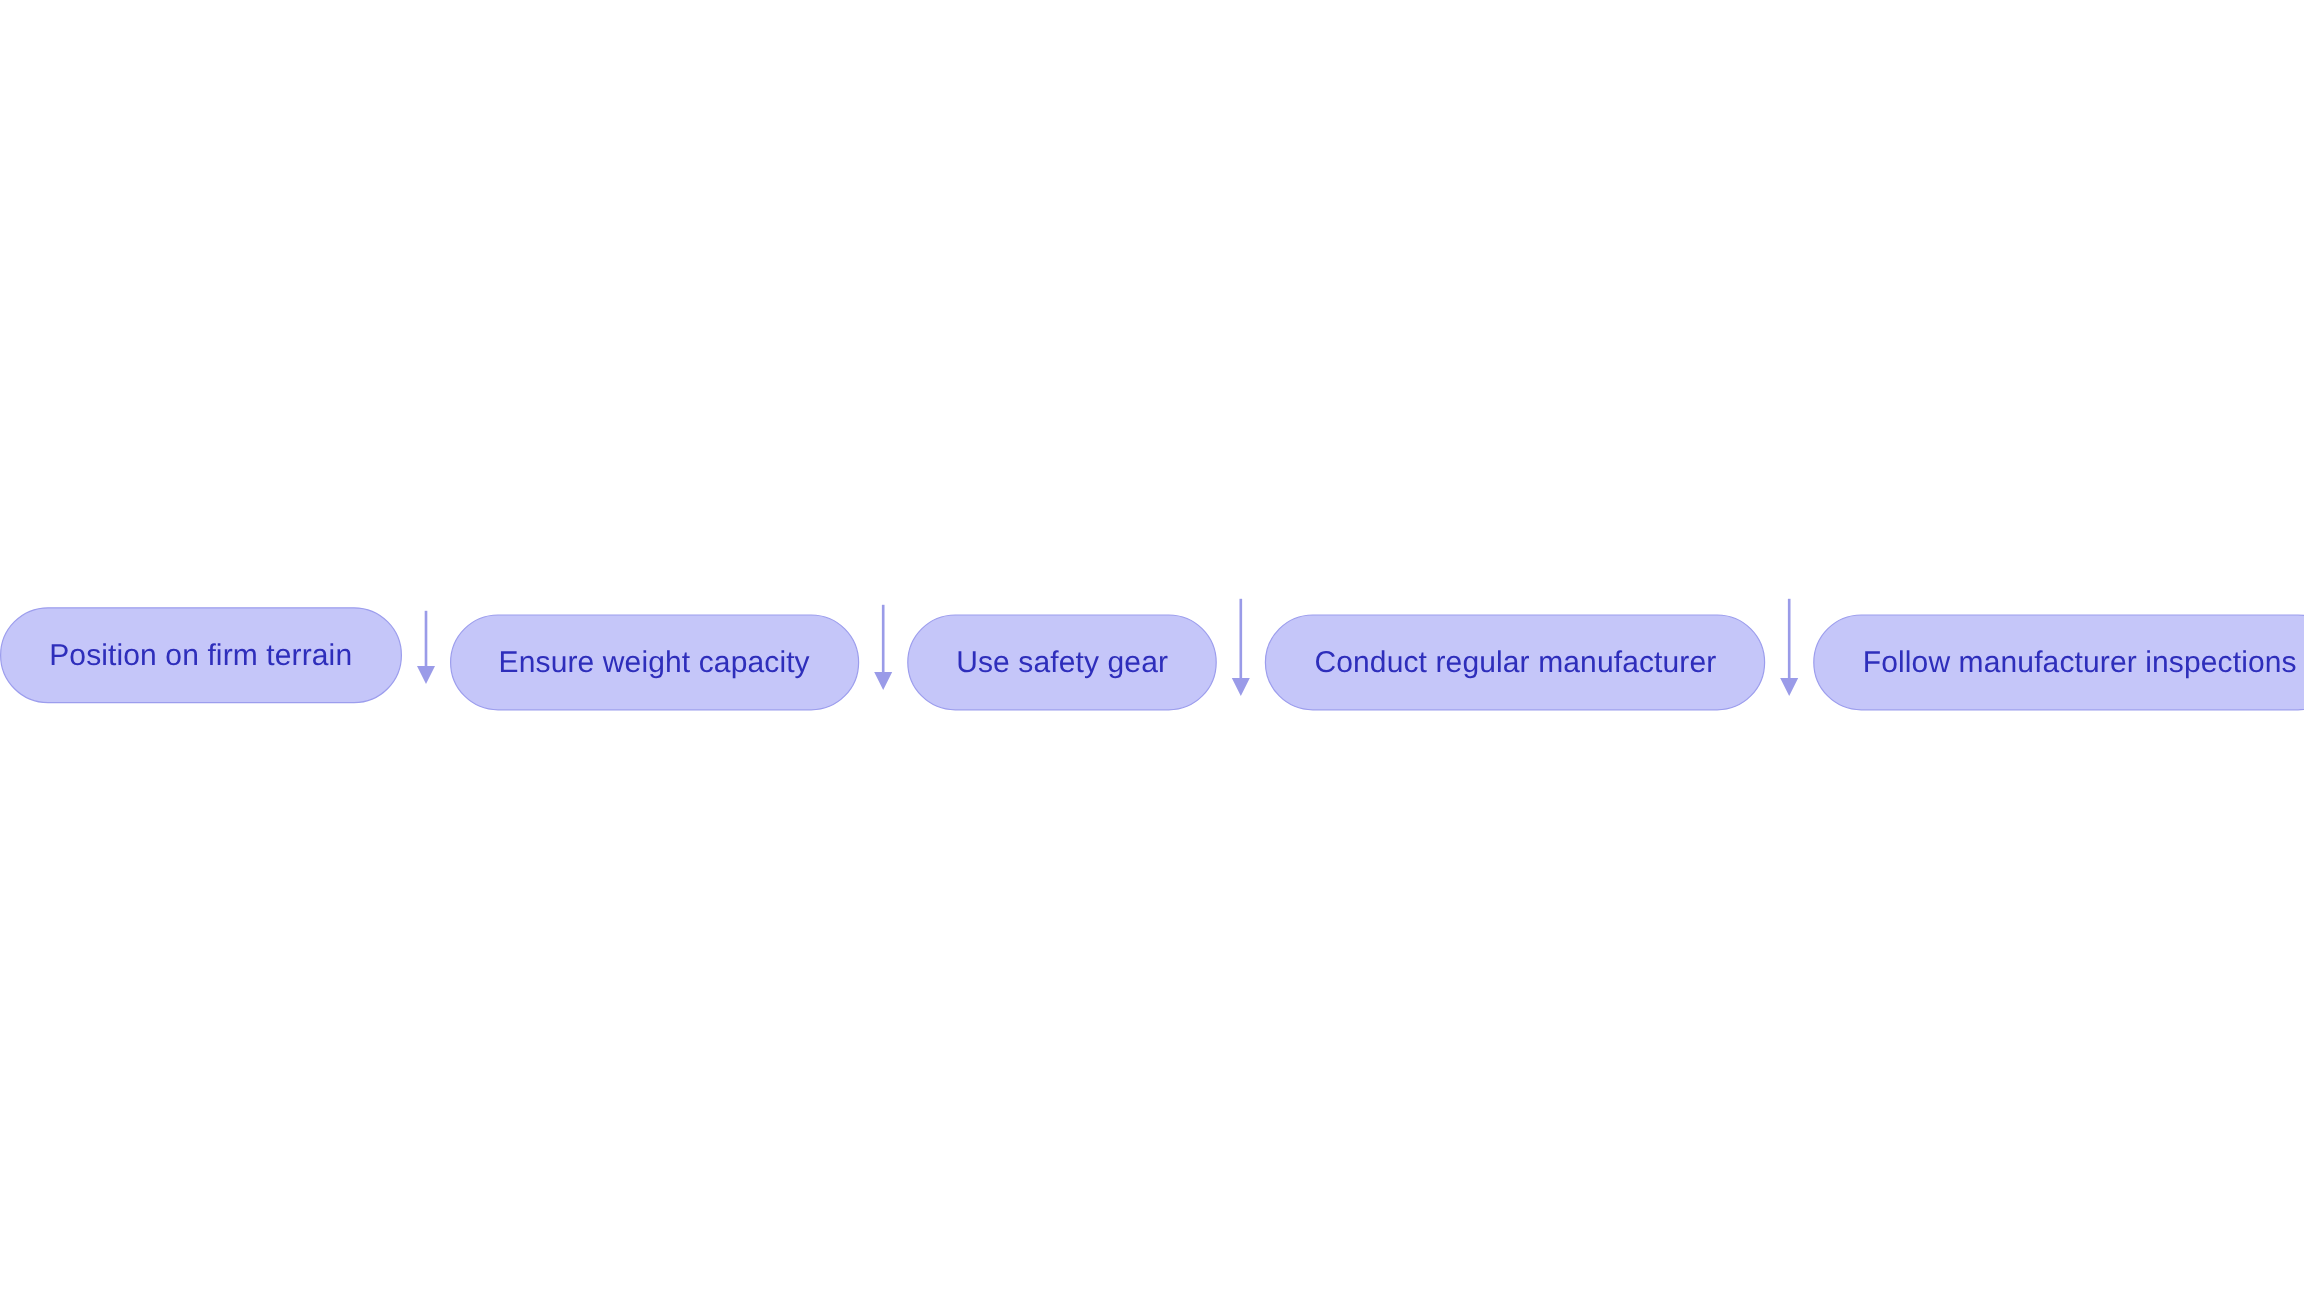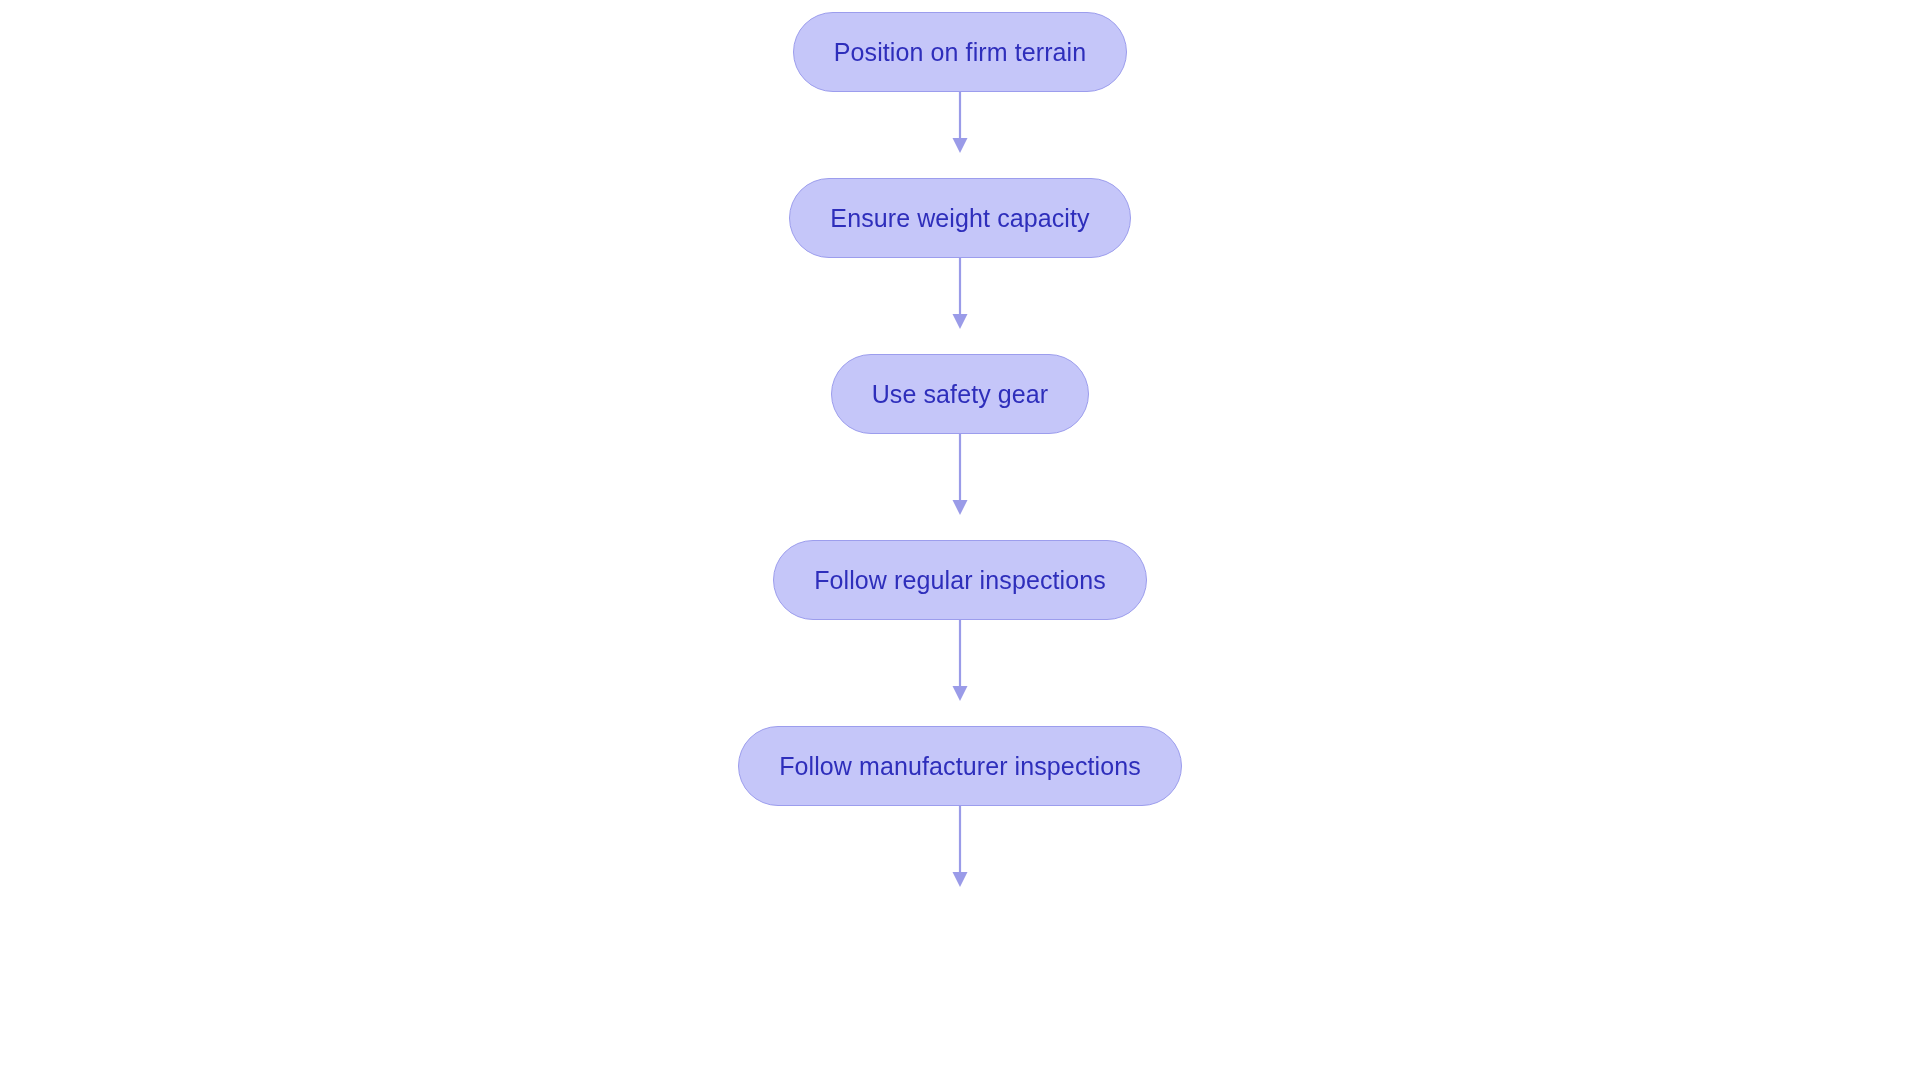--- a/index.html
+++ b/index.html
@@ -21,22 +21,23 @@
     background: #ffffff;
   }
 
   .flow-column {
     position: absolute;
     left: 0;
     top: 0;
     width: 1920px;
     height: 1080px;
     display: flex;
-    flex-direction: column;
+    flex-direction: row;
     align-items: center;
+    justify-content: space-between;
   }
 
   .node {
     box-sizing: border-box;
     background: #c5c6f9;
     border: 1.6px solid #9c9ded;
     border-radius: 999px;
     color: #2e2ebb;
     font-size: 25px;
     font-family: "Liberation Sans", sans-serif;
@@ -107,21 +108,21 @@
     </div>
 
     <div class="connector">
       <svg width="40" height="82" viewBox="0 0 40 82" aria-hidden="true">
         <line x1="20" y1="0" x2="20" y2="68" stroke="#9a9be8" stroke-width="2.2"></line>
         <polygon points="12.5,66 27.5,66 20,81" fill="#9a9be8"></polygon>
       </svg>
     </div>
 
     <div class="node">
-      <span class="node-label">Follow regular inspections</span>
+      <span class="node-label">Conduct regular manufacturer</span>
     </div>
 
     <div class="connector">
       <svg width="40" height="82" viewBox="0 0 40 82" aria-hidden="true">
         <line x1="20" y1="0" x2="20" y2="68" stroke="#9a9be8" stroke-width="2.2"></line>
         <polygon points="12.5,66 27.5,66 20,81" fill="#9a9be8"></polygon>
       </svg>
     </div>
 
     <div class="node">

